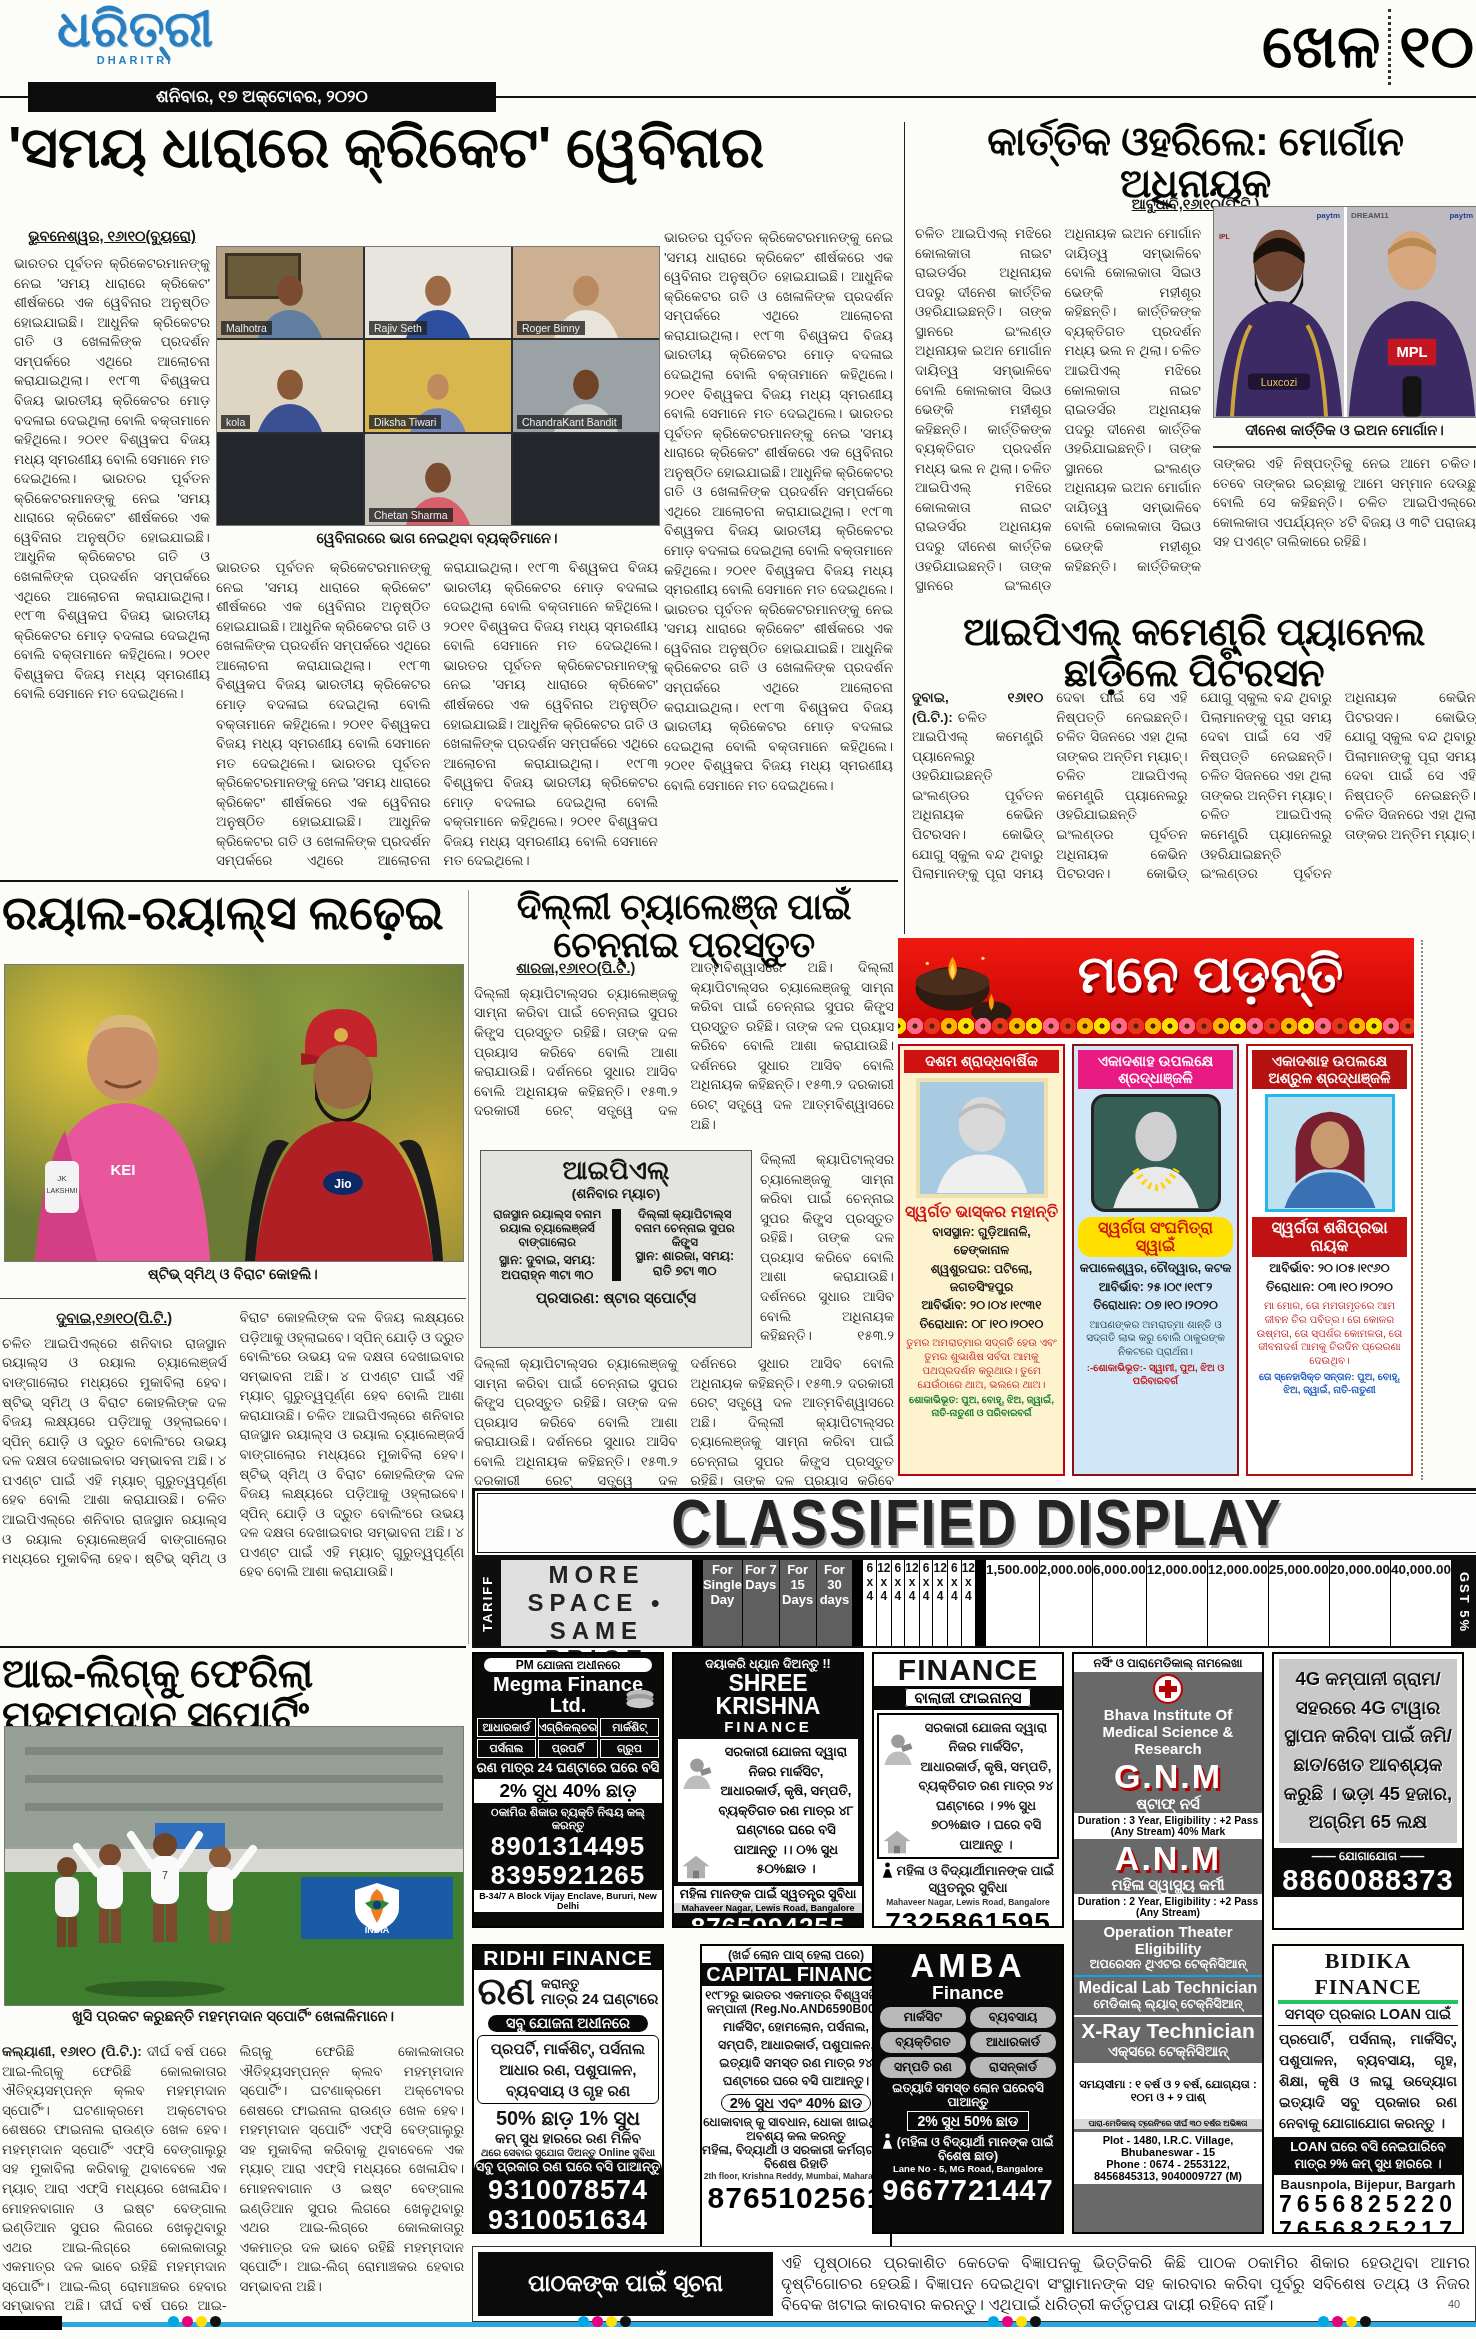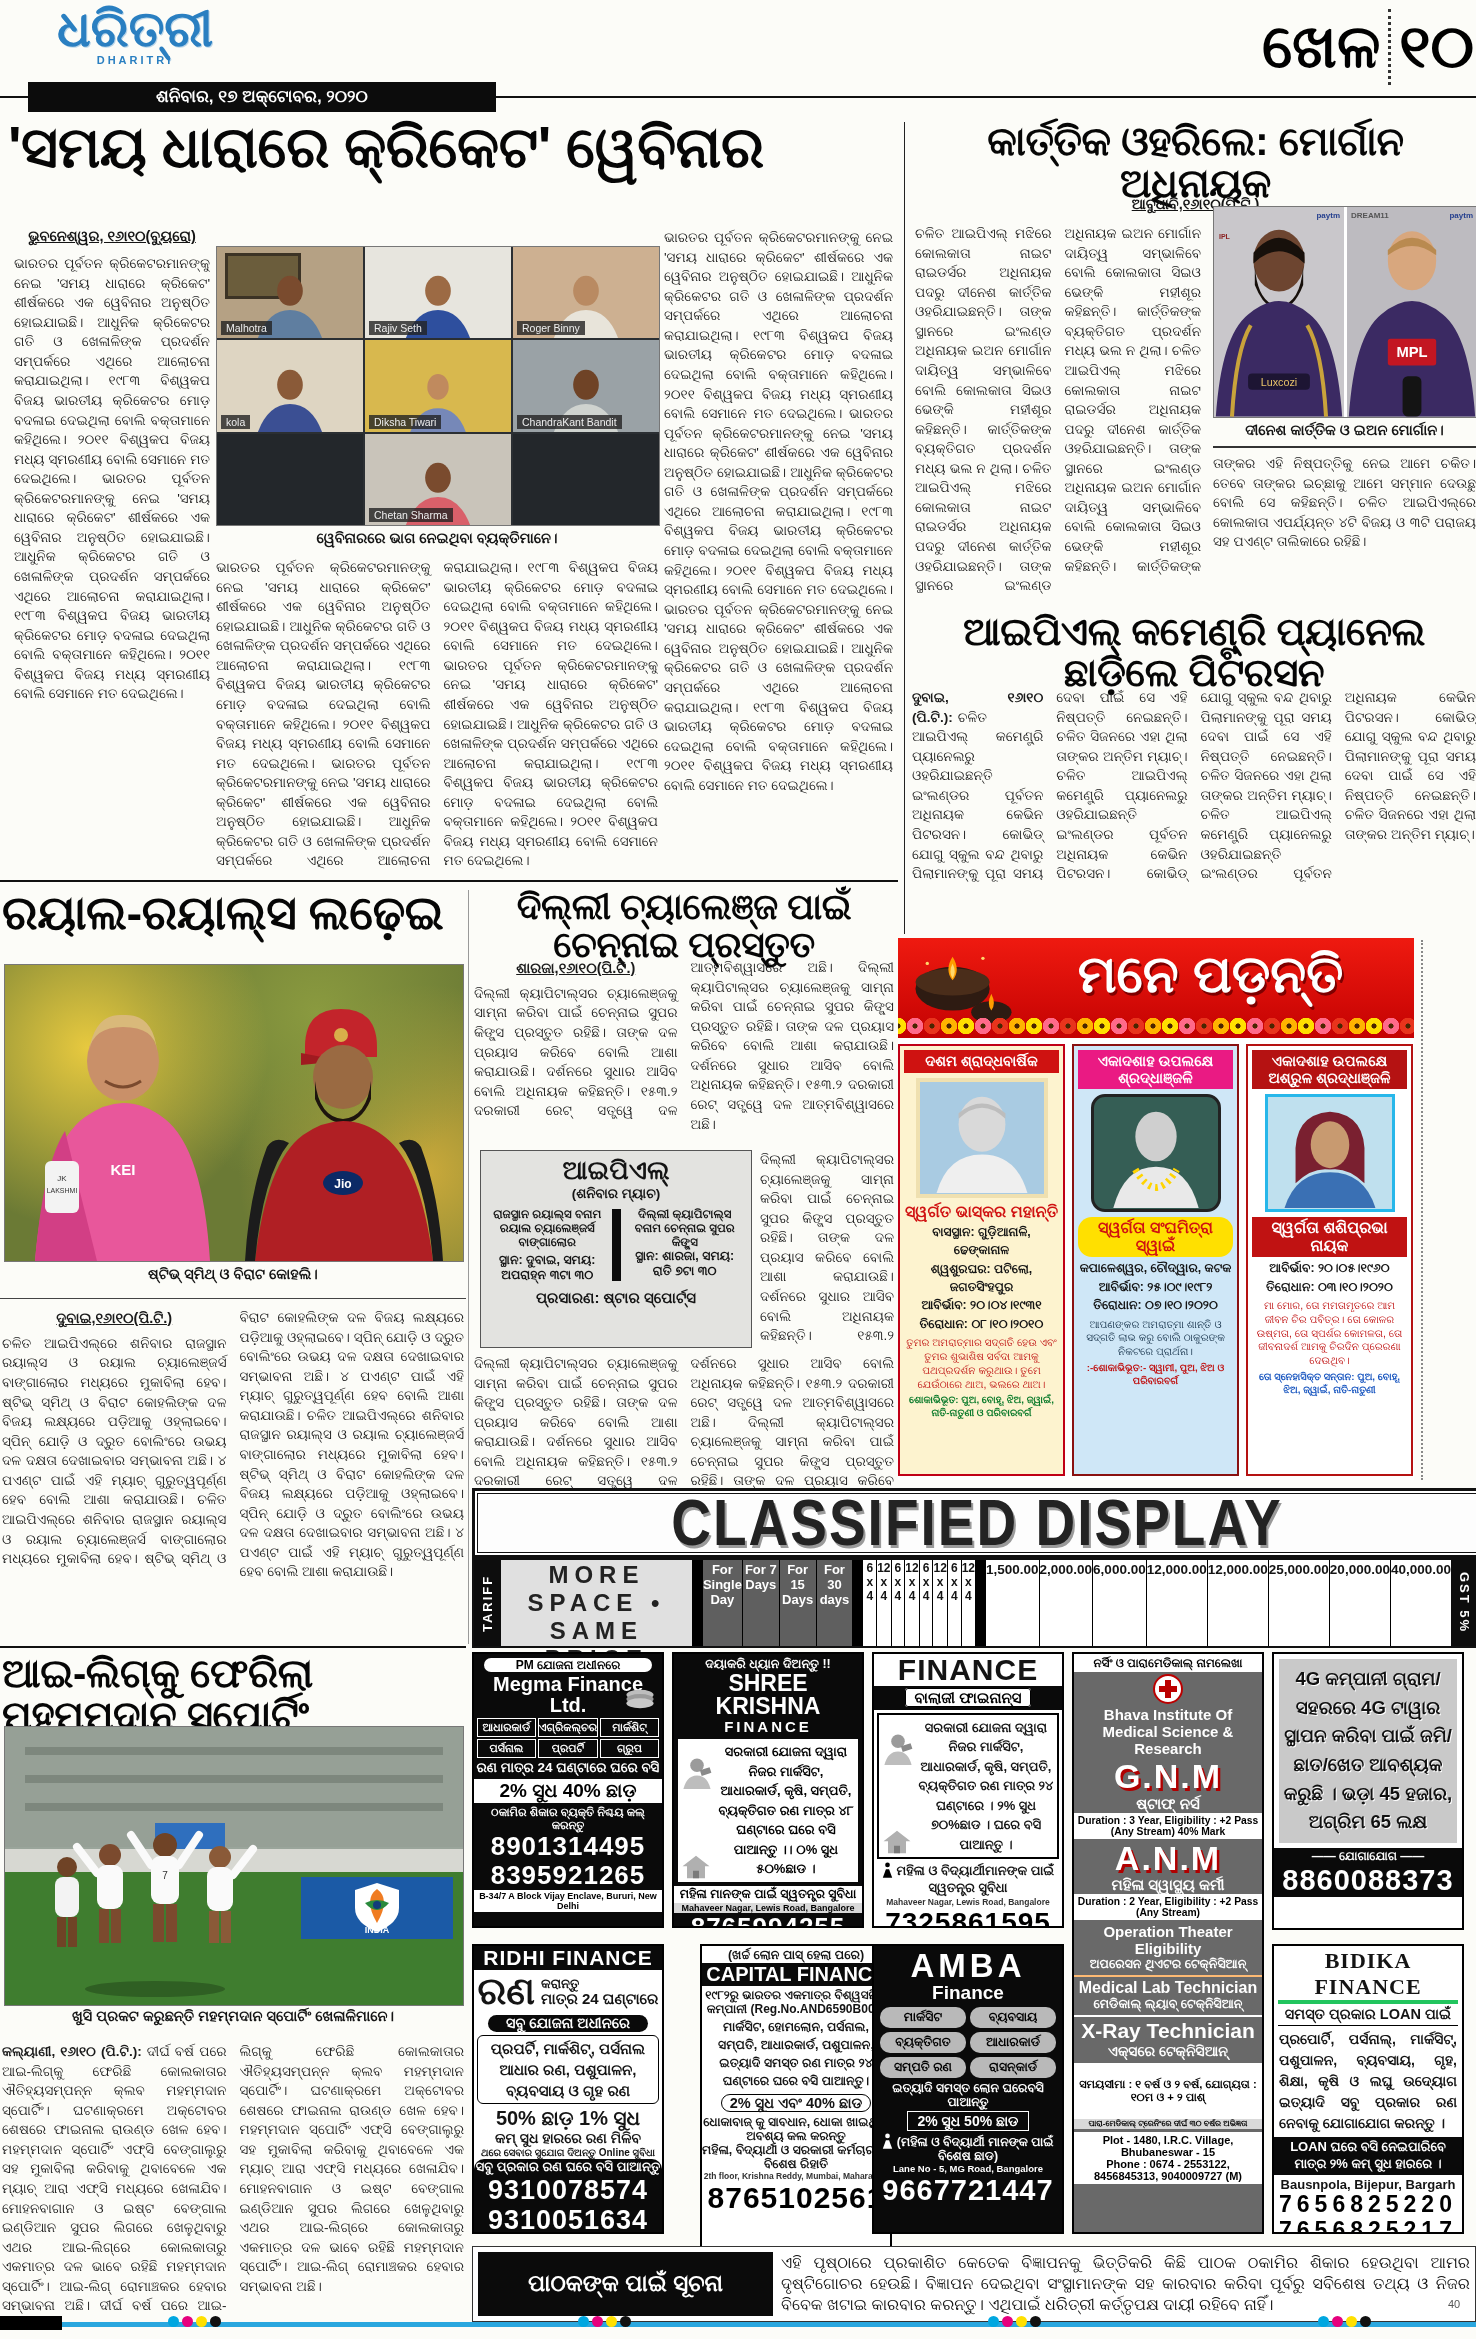--- a/index.html
+++ b/index.html
@@ -493,21 +493,21 @@
     <div style="font-size:15px;font-weight:700">Bhava Institute Of</div>
     <div style="font-size:15px;font-weight:800">Medical Science &amp; Research</div>
     <div style="font-size:34px;font-weight:800;letter-spacing:2px;text-shadow:2.5px 2.5px 0 #b00000;line-height:1.05;margin-top:2px">G.N.M</div>
     <div style="font-size:15px;font-weight:700">ଷ୍ଟାଫ୍ ନର୍ସ</div>
     <div class="wstrip" style="font-size:10.3px;padding:2px 2px">Duration : 3 Year,  Eligibility : +2 Pass (Any Stream) 40% Mark</div>
     <div style="font-size:34px;font-weight:800;letter-spacing:2px;text-shadow:2.5px 2.5px 0 #b00000;line-height:1.05;margin-top:2px">A.N.M</div>
     <div style="font-size:15px;font-weight:700">ମହିଳା ସ୍ୱାସ୍ଥ୍ୟ କର୍ମୀ</div>
     <div class="wstrip" style="font-size:10.3px;padding:2px 2px">Duration : 2 Year,  Eligibility : +2 Pass (Any Stream)</div>
     <div style="font-size:15px;font-weight:800;margin-top:3px">Operation Theater Eligibility</div>
     <div style="font-size:12.5px;font-weight:700">ଅପରେସନ ଥିଏଟର ଟେକ୍ନିସିଆନ୍</div>
-    <div style="font-size:16px;font-weight:800;margin-top:3px;border-top:2px solid #fdba74;padding-top:2px">Medical Lab Technician</div>
+    <div style="font-size:16px;font-weight:800;margin-top:3px;border-top:2px solid #0ea5e9;padding-top:2px">Medical Lab Technician</div>
     <div style="font-size:12.5px;font-weight:700">ମେଡିକାଲ୍ ଲ୍ୟାବ୍ ଟେକ୍ନିସିଆନ୍</div>
     <div style="font-size:21px;font-weight:800;margin-top:3px;border-top:2px solid #fff;padding-top:2px">X-Ray Technician</div>
     <div style="font-size:14px;font-weight:700">ଏକ୍ସରେ ଟେକ୍ନିସିଆନ୍</div>
     <div class="wstrip" style="font-size:11.3px;padding:15px 2px;margin-top:3px">ସମୟସୀମା : ୧ ବର୍ଷ ଓ ୨ ବର୍ଷ, ଯୋଗ୍ୟତା : ୧୦ମ ଓ + ୨ ପାଶ୍</div>
     <div style="background:#d9d9d9;color:#000;font-size:8px;font-weight:700">ପାରା-ମେଡିକାଲ୍ ଟ୍ରେନିଂରେ ଦୀର୍ଘ ୩୦ ବର୍ଷର ଅଭିଜ୍ଞତା</div>
     <div class="wstrip" style="font-size:11px;padding:2px 0;margin-top:3px">
       <div>Plot - 1480, I.R.C. Village, Bhubaneswar - 15</div>
       <div>Phone : 0674 - 2553122,</div>
       <div>8456845313, 9040009727 (M)</div>
     </div>

